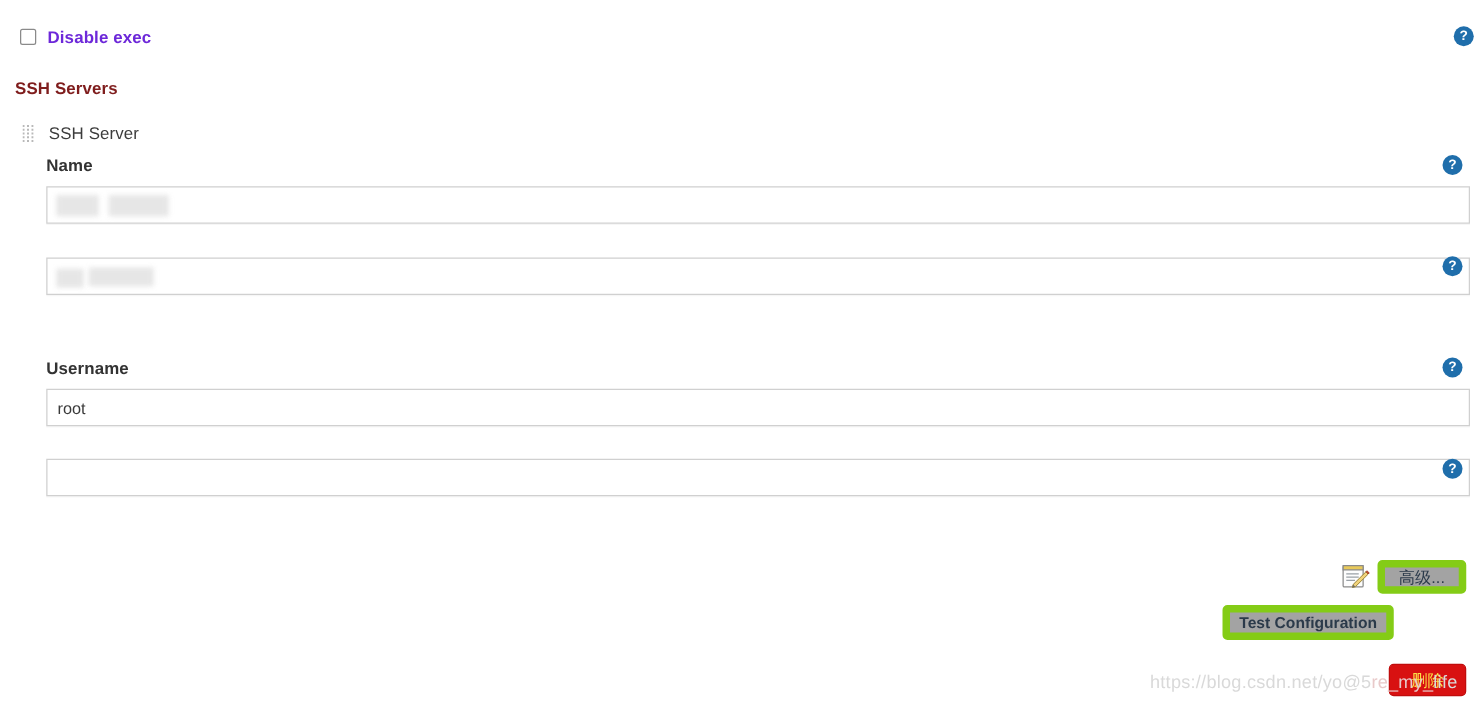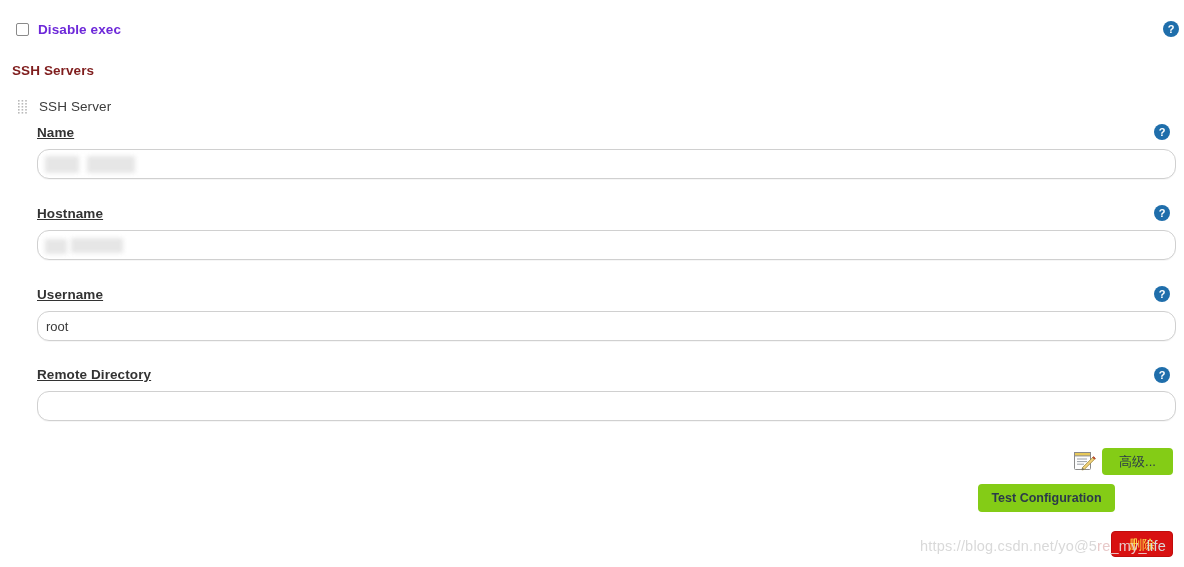--- a/index.html
+++ b/index.html
@@ -71,36 +71,35 @@
     font-size: 13.5px;
     color: #3c3c3c;
     letter-spacing: .1px;
   }
 
   
   .field {
     position: absolute;
     left: 37px;
     width: 1139px;
-    text-decoration: underline;
   }
   .field-label {
     font-size: 13.5px;
     font-weight: 600;
     color: #333333;
     letter-spacing: .1px;
     margin-bottom: 9px;
     display: block;
   }
   .field-input {
     width: 100%;
     height: 30px;
     box-sizing: border-box;
     border: 1px solid #d0d0d0;
-    border-radius: 12px;
+    border-radius: 0;
     background: #ffffff;
     font-family: "Liberation Sans", "DejaVu Sans", sans-serif;
     font-size: 13px;
     color: #3a3a3a;
     padding: 0 8px;
     outline: none;
     box-shadow: 0 1px 0 rgba(0,0,0,0.035);
   }
   .field-input.redacted {
     color: transparent;
@@ -137,21 +136,21 @@
     font-family: "Liberation Sans", "DejaVu Sans", sans-serif;
     cursor: pointer;
     user-select: none;
   }
 
   
   .btn {
     box-sizing: border-box;
     border: 6px solid #84cc16;
     border-radius: 4px;
-    background: #84cc16;
+    background: #a3a3a3;
     font-family: "Liberation Sans", "DejaVu Sans", sans-serif;
     font-size: 12.5px;
     font-weight: 600;
     color: #2b3a4a;
     cursor: pointer;
     padding: 0;
     line-height: 1;
     display: flex;
     align-items: center;
     justify-content: center;
@@ -254,39 +253,37 @@
     <input class="field-input redacted" type="text" value="" style="">
     <span class="redact-mask">
       <span style="left:0px; width:34px;"></span>
       <span style="left:42px; width:48px;"></span>
     </span>
   </div>
 </div>
 <div class="help-icon" style="left:1154px; top:124px;">?</div>
 
 <div class="field" style="top:206px;">
-  <label class="field-label">Hostname</label>
   <div style="position:relative;">
     <input class="field-input redacted" type="text" value="" style="">
     <span class="redact-mask">
       <span style="left:0px; width:22px; top:2px; height:15px;"></span>
       <span style="left:26px; width:52px; top:1px; height:15px;"></span>
     </span>
   </div>
 </div>
 <div class="help-icon" style="left:1154px; top:205px;">?</div>
 
 <div class="field" style="top:287px;">
   <label class="field-label">Username</label>
   <input class="field-input" type="text" value="root" style="">
 </div>
 <div class="help-icon" style="left:1154px; top:286px;">?</div>
 
 <div class="field" style="top:367px;">
-  <label class="field-label">Remote Directory</label>
   <input class="field-input" type="text" value="" style="">
 </div>
 <div class="help-icon" style="left:1154px; top:367px;">?</div>
 
 <span class="notes-icon">
   <svg viewBox="0 0 24 24" width="24" height="24" xmlns="http://www.w3.org/2000/svg">
     <rect x="2.5" y="3.5" width="16" height="17" rx="1" fill="#fdfdfd" stroke="#8a8a8a" stroke-width="1"></rect>
     <rect x="2.5" y="3.5" width="16" height="3.4" fill="#e8c95a" stroke="#8a8a8a" stroke-width="1"></rect>
     <g stroke="#9aa0a6" stroke-width="1">
       <line x1="5" y1="10" x2="15" y2="10"></line>

